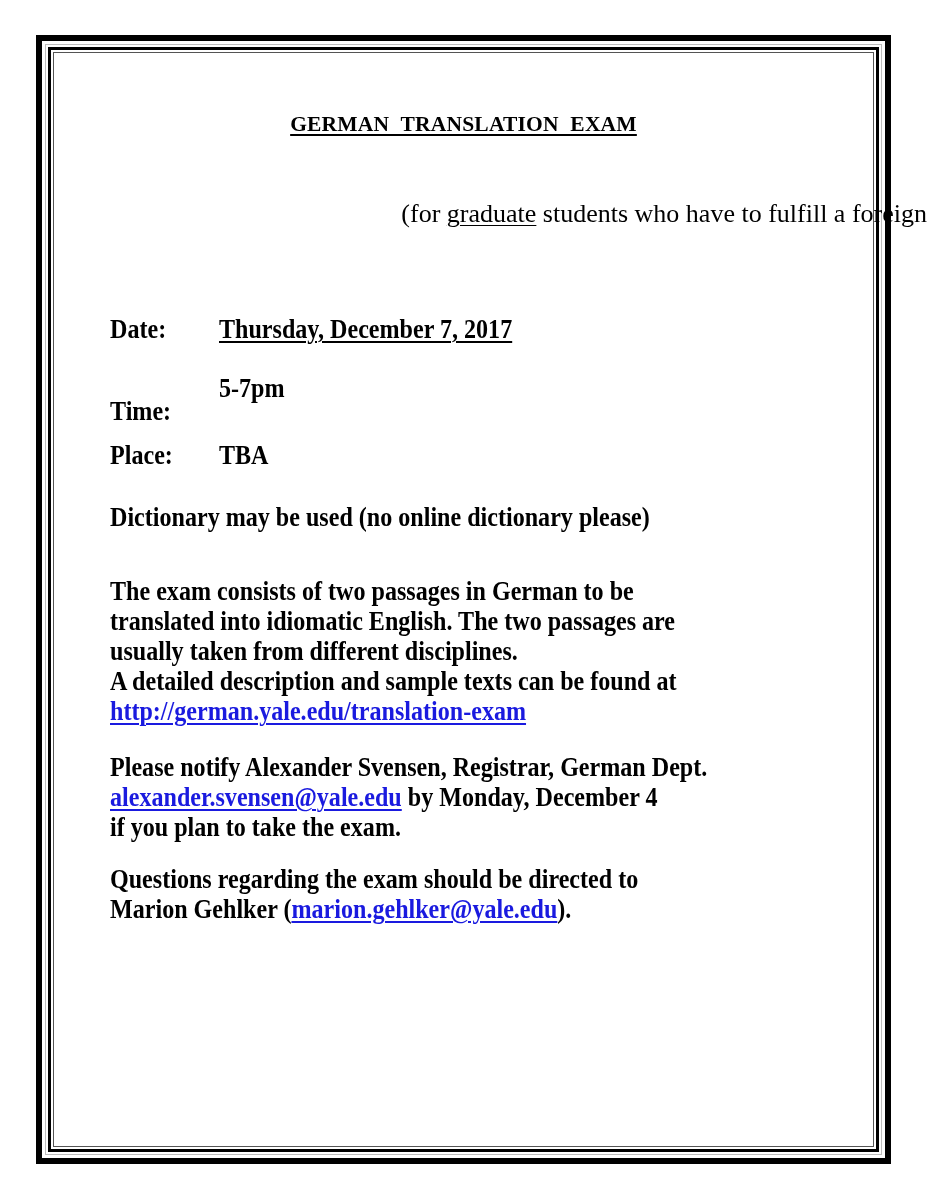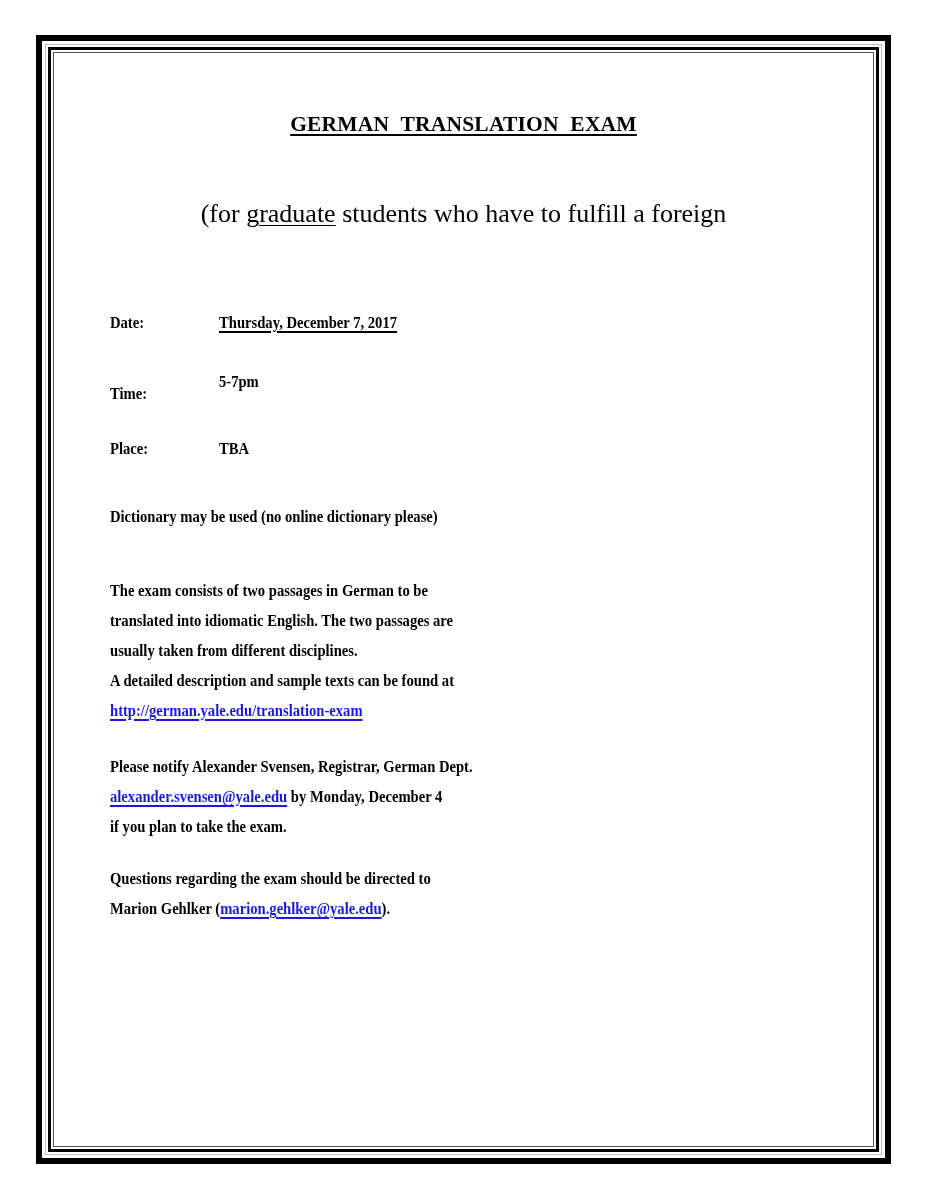--- a/index.html
+++ b/index.html
@@ -11,24 +11,24 @@
                border: 1px solid #bdbdbd; }
   .frame-inner1 { position: absolute; left: 2px; top: 2px; right: 2px; bottom: 2px; box-sizing: border-box;
                   border: 3px solid #000; }
   .frame-inner2 { position: absolute; left: 2px; top: 2px; right: 2px; bottom: 2px; box-sizing: border-box;
                   border: 1px solid #555; }
   .abs { position: absolute; white-space: nowrap; }
   .title { left: 0; width: 927px; top: 112px; text-align: center; font-weight: bold; font-size: 21.5px;
            letter-spacing: 0.2px; }
   .title span { text-decoration: underline; text-decoration-thickness: 2px; text-underline-offset: 3px;
                 word-spacing: 6px; }
-  .subtitle { left: 0; width: 927px; top: 196px; text-align: center; font-size: 26px; line-height: 35px;
+  .subtitle { left: 0; width: 927px; top: 196px; text-align: right; font-size: 26px; line-height: 35px;
               white-space: normal; }
   .subtitle u { text-decoration-thickness: 1px; text-underline-offset: 3px; }
-  .bold { font-weight: bold; font-size: 17px; }
+  .bold { font-weight: bold; font-size: 28px; }
   .cond { display: inline-block; transform-origin: left center; transform: scaleX(0.86); }
   .label { left: 110px; }
   .value { left: 219px; text-decoration: underline; }
   .date-val { text-decoration: underline; text-decoration-thickness: 2px; text-underline-offset: 3px; }
   .para { left: 110px; line-height: 30px; }
   .link { color: #1a1adf; text-decoration: underline; text-decoration-thickness: 2px; text-underline-offset: 3px; }
 </style>
 </head>
 <body>
 
@@ -44,21 +44,21 @@
   <span>GERMAN  TRANSLATION  EXAM</span>
 </div>
 
 <div class="abs subtitle">
   <span>(for </span><u>graduate</u><span> students who have to fulfill a foreign</span><br>
 </div>
 
 <div class="abs bold label" style="top:313px"><span class="cond">Date:</span></div>
 <div class="abs bold value" style="top:313px"><span class="cond date-val">Thursday, December 7, 2017</span></div>
 
-<div class="abs bold label" style="top:384px"><span class="cond">Time:</span></div>
+<div class="abs bold label" style="top:395px"><span class="cond">Time:</span></div>
 <div class="abs bold value" style="top:372px"><span class="cond">5-7pm</span></div>
 
 <div class="abs bold label" style="top:439px"><span class="cond">Place:</span></div>
 <div class="abs bold value" style="top:439px"><span class="cond">TBA</span></div>
 
 <div class="abs bold para" style="top:502px"><span class="cond">Dictionary may be used (no online dictionary please)</span></div>
 
 <div class="abs bold para" style="top:576px">
   <span class="cond">The exam consists of two passages in German to be</span><br>
   <span class="cond">translated into idiomatic English. The two passages are</span><br>

